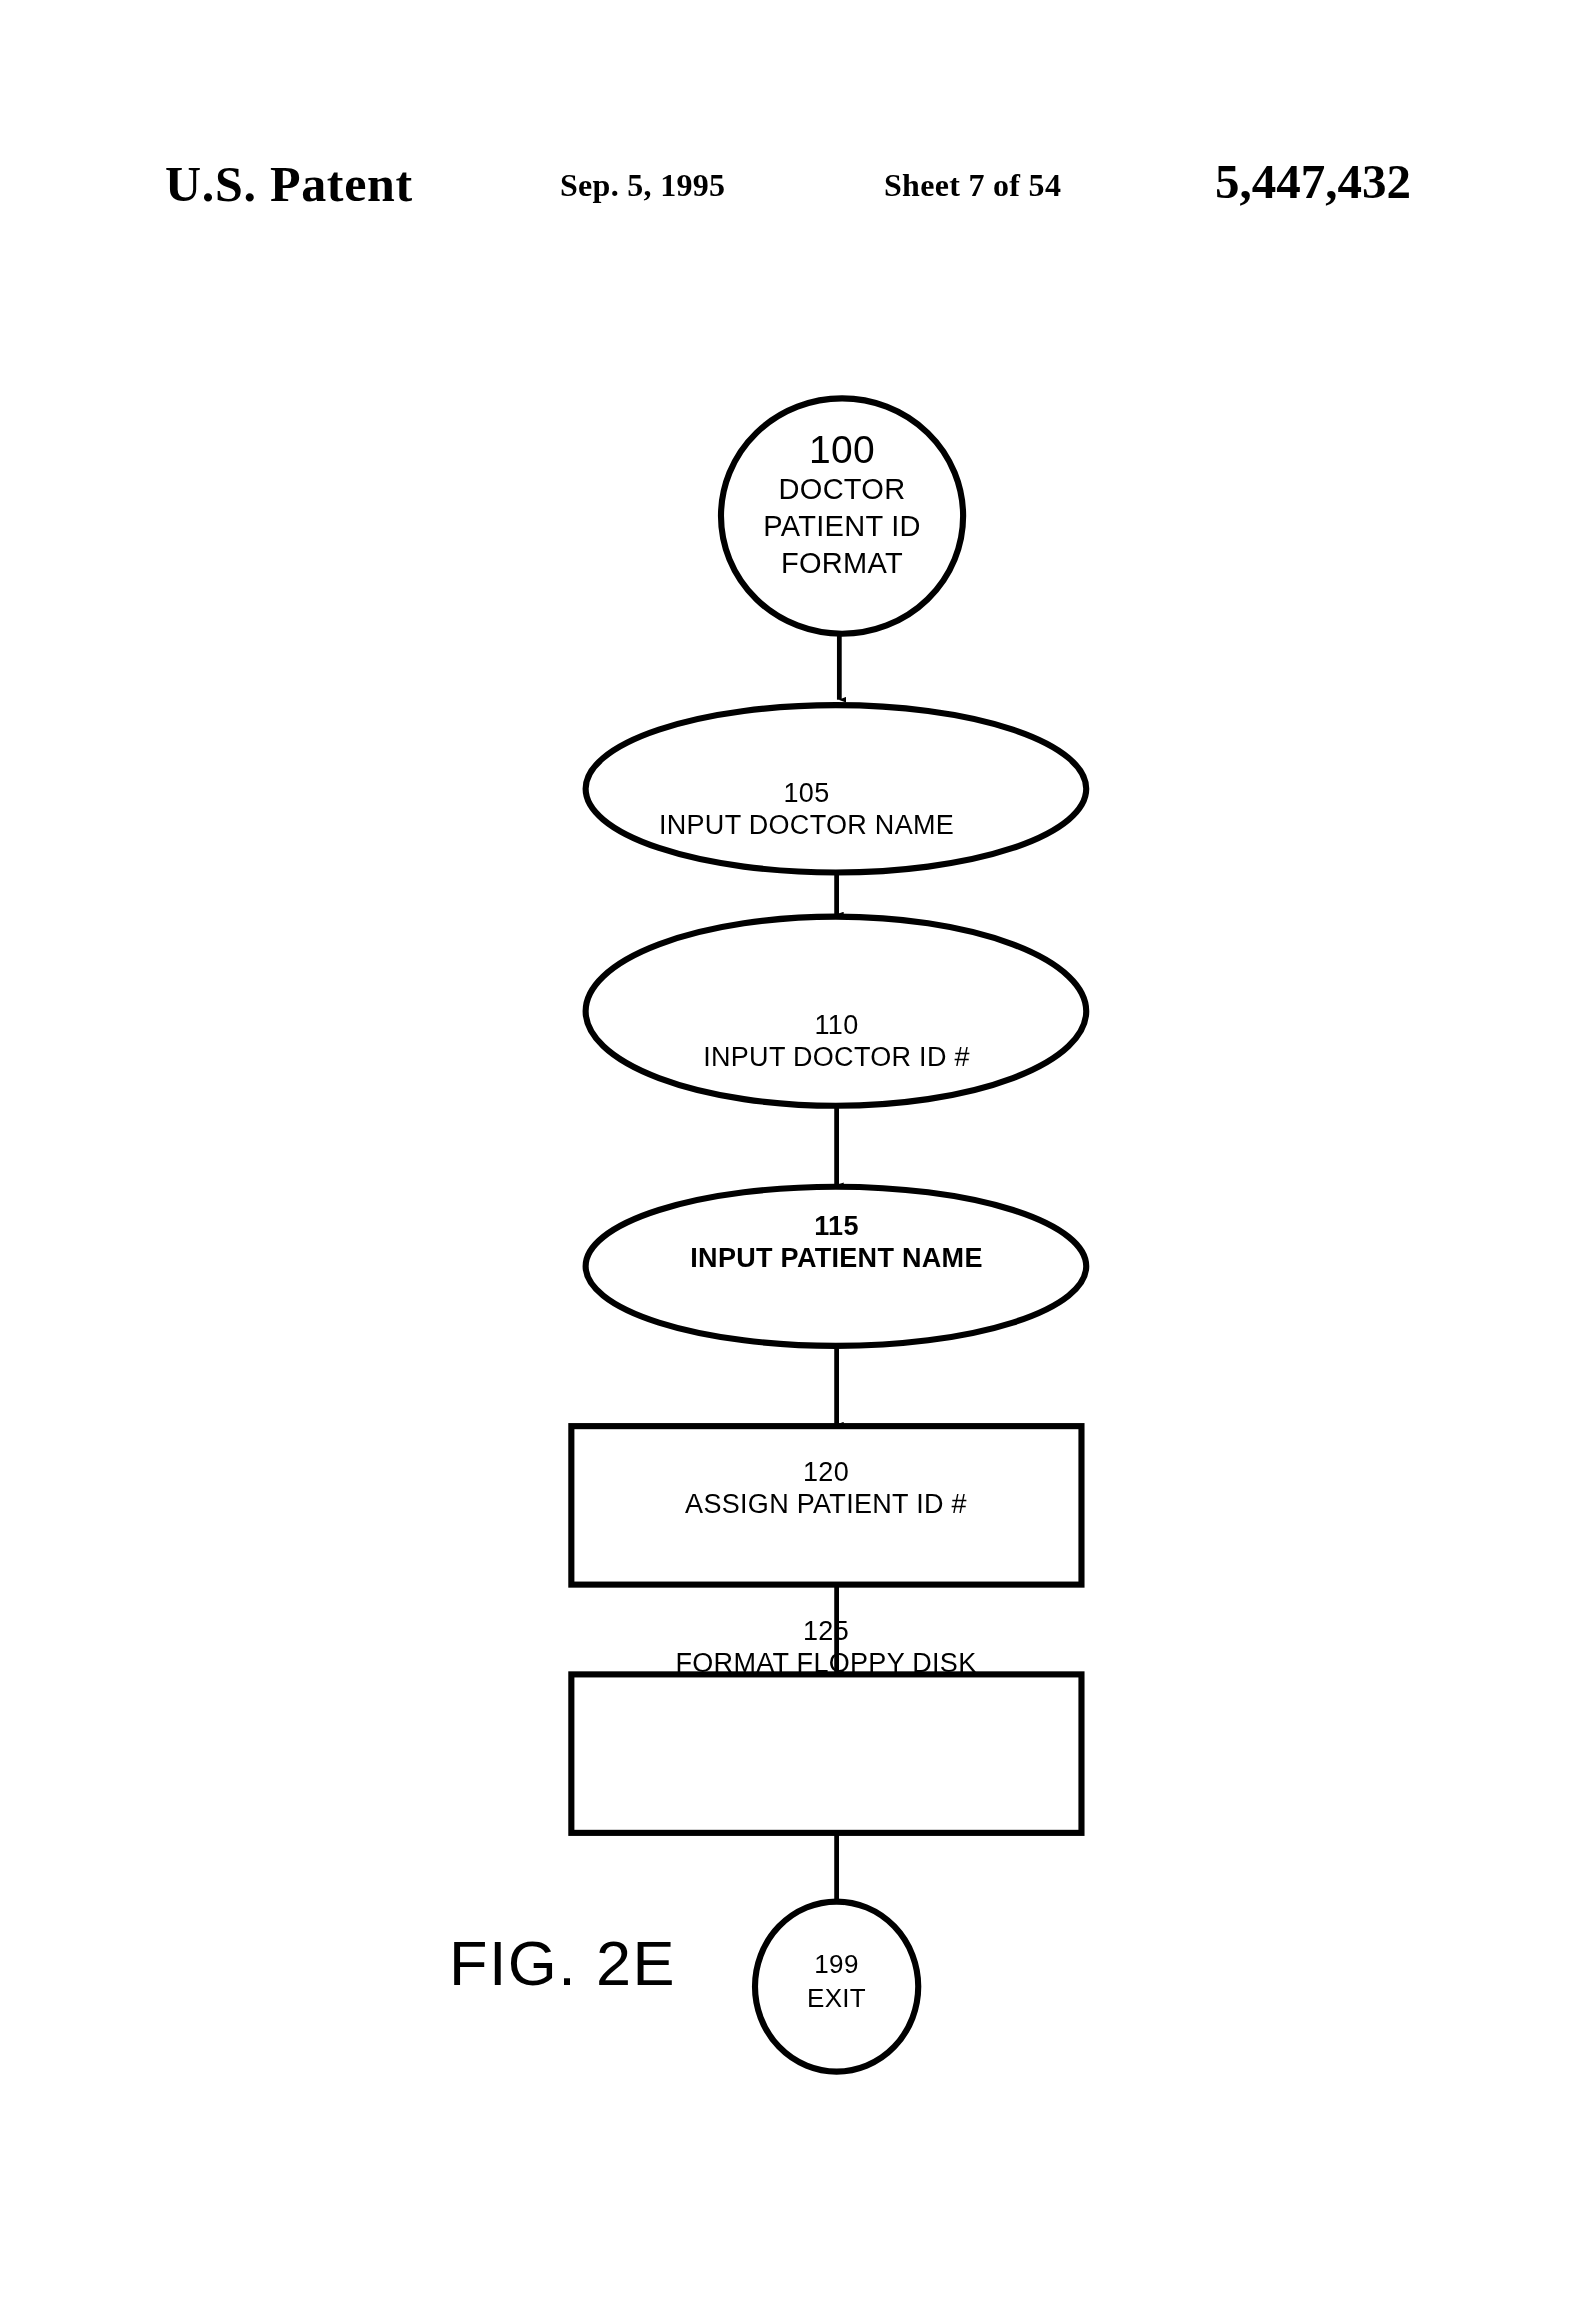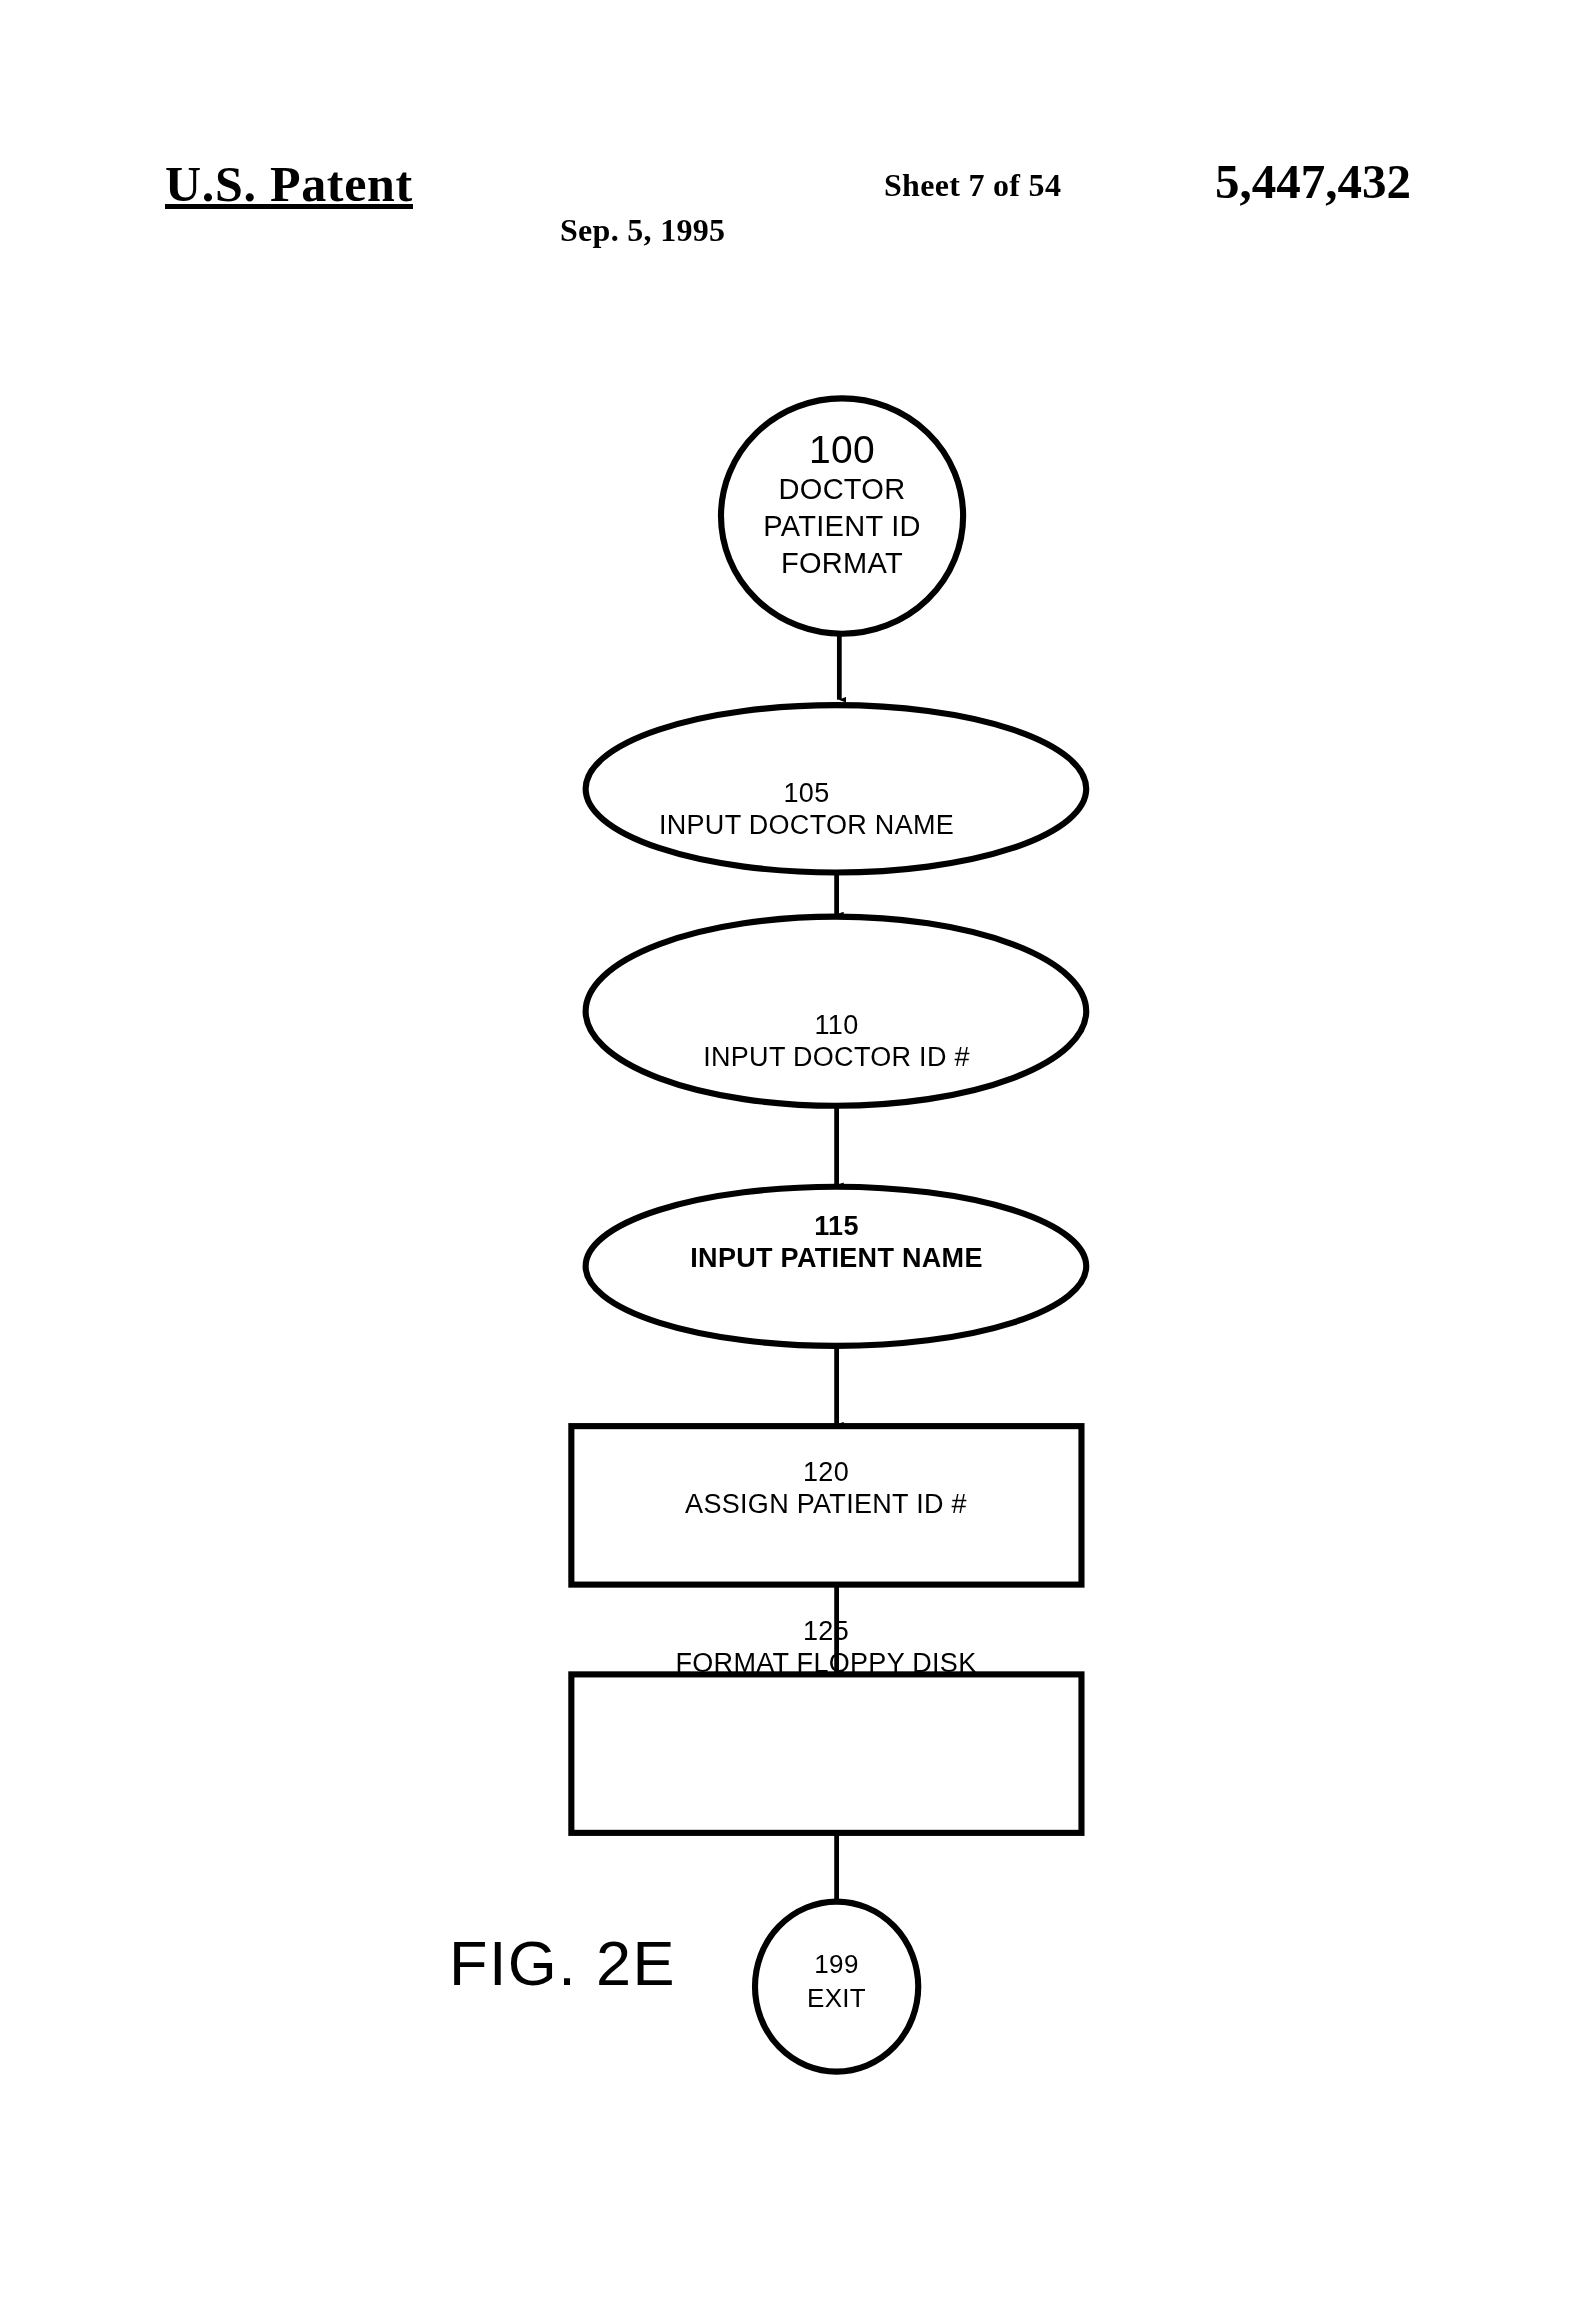--- a/index.html
+++ b/index.html
@@ -31,27 +31,25 @@
     font-weight: bold;
     color: #000;
     white-space: nowrap;
     letter-spacing: 0.3px;
   }
   #hdr-office {
     left: 165px;
     top: 155px;
     font-size: 50px;
     letter-spacing: 0.7px;
-    text-decoration: underline;
   }
   #hdr-date {
     left: 560px;
     top: 167px;
     font-size: 32px;
-    margin-top: 45px;
   }
   #hdr-sheet {
     left: 884px;
     top: 167px;
     font-size: 32px;
   }
   #hdr-number {
     left: 1215px;
     top: 153px;
     font-size: 49px;

